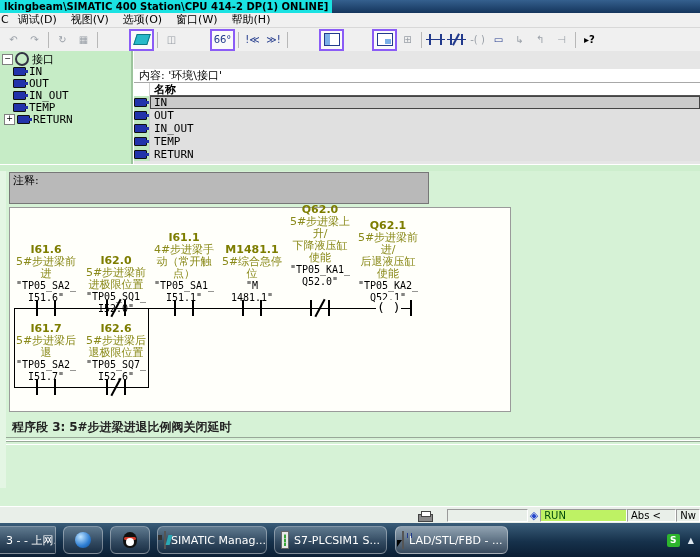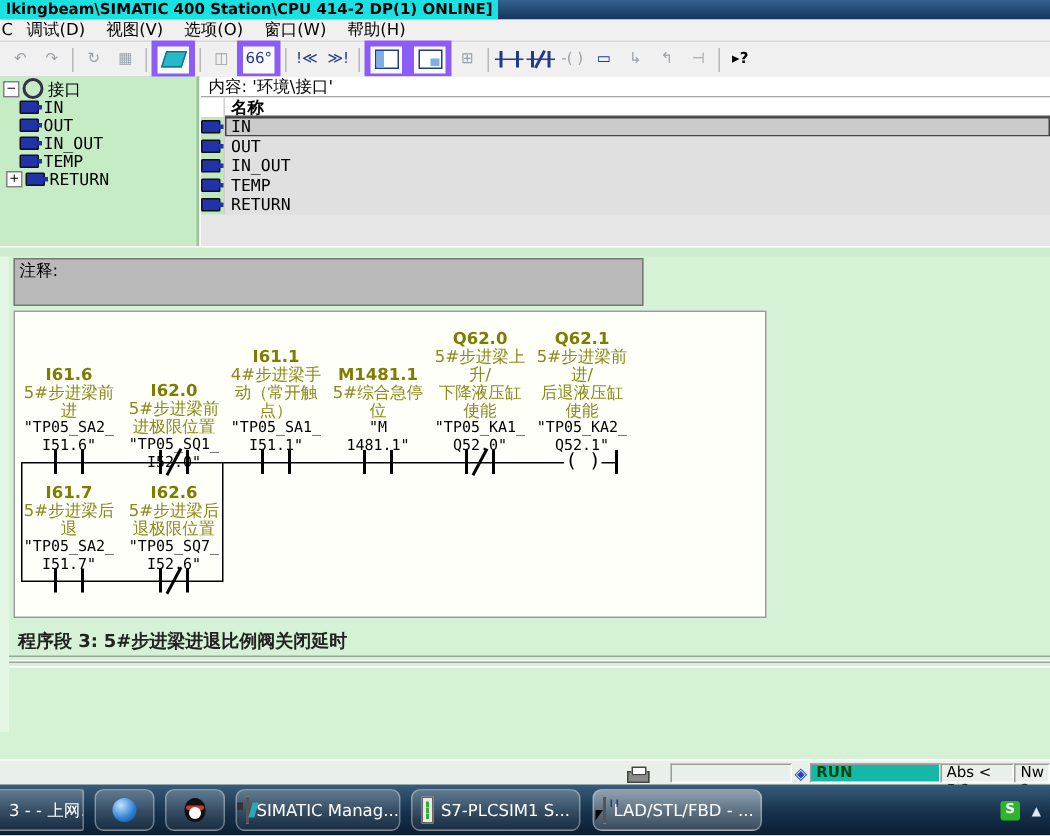--- a/index.html
+++ b/index.html
@@ -17,21 +17,21 @@
     border-bottom:1px solid #d8d8d8;display:flex;align-items:center;font-size:11px;}
   .menu-item{padding:0 7px;height:14px;line-height:14px;cursor:default;}
   .menu-partial{padding:0 2px 0 1px;}
 
   
   .toolbar{position:absolute;top:28px;left:0;right:0;height:23px;background:#f0f0f0;
     border-bottom:1px solid #c4c4c4;display:flex;align-items:center;padding-left:3px;}
   .tbtn{min-width:19px;height:18px;display:flex;align-items:center;justify-content:center;
     font-size:10px;color:#223a8c;padding:0 1px;}
   .tbtn.gray{color:#9aa0a8;}
-  .tbtn.boxed{border:4px solid #8b5cf6;background:#fafafa;}
+  .tbtn.boxed{border:2px solid #8b5cf6;background:#fafafa;margin-left:28px;}
   .tsep{width:1px;height:16px;background:#b8b8b8;margin:0 3px;flex:none;}
   .pane-ico{width:14px;height:11px;background:#fff;border:1px solid #223a8c;position:relative;}
   .pane-ico .half{position:absolute;left:0;top:0;bottom:0;width:5px;background:#7ab0e8;}
   .pane-ico .pic{position:absolute;right:1px;bottom:1px;width:6px;height:5px;background:#7ab0e8;}
   .dl-ico{width:12px;height:9px;background:#27b9c9;transform:skewX(-18deg);border:1px solid #0d7784;}
   .tico-contact{position:relative;width:13px;height:11px;}
   .tico-contact .bar{position:absolute;top:0;width:2px;height:11px;background:#223a8c;}
   .tico-contact .bar.r{right:0;}
   .tico-contact .mid{position:absolute;top:5px;left:-3px;right:-3px;height:1px;background:#223a8c;}
   .tico-contact .sl{position:absolute;left:5px;top:-1px;width:2px;height:13px;background:#223a8c;transform:rotate(28deg);}
@@ -43,21 +43,21 @@
     font-family:"DejaVu Sans Mono",monospace;font-size:11px;}
   .trow{display:flex;align-items:center;height:12px;white-space:nowrap;}
   .exp{width:9px;height:9px;border:1px solid #808080;background:#fff;font-size:8px;line-height:7px;
     text-align:center;margin:0 2px;flex:none;font-family:"DejaVu Sans",sans-serif;}
   .indent{width:13px;flex:none;}
   .conn{width:11px;height:7px;background:#2233aa;border:1px solid #111;border-radius:1px;margin-right:3px;flex:none;position:relative;}
   .conn:after{content:"";position:absolute;right:-3px;top:2px;width:3px;height:3px;background:#2233aa;}
   .root-ico{width:10px;height:10px;border:2px solid #334;border-radius:50%;background:#c6ecc6;margin-right:3px;flex:none;}
   .declpanel{flex:1;background:#e6e6e6;display:flex;flex-direction:column;border-left:1px solid #fff;}
   .decl-header{height:13px;background:#fff;border-bottom:1px solid #a8a8a8;padding-left:5px;
-    font-size:11px;line-height:13px;}
+    font-size:11px;line-height:13px;margin-top:18px;}
   .dtable{flex:1;display:flex;flex-direction:column;}
   .drow{display:flex;height:13px;align-items:stretch;justify-content:flex-end;}
   .dcell-ico{width:15px;background:#bfe8bf;border-right:1px solid #cfcfcf;display:flex;align-items:center;justify-content:center;flex:none;}
   .dcell-name{flex:1;font-family:"DejaVu Sans Mono",monospace;font-size:11px;line-height:13px;
     padding-left:4px;background:#e0e0e0;}
   .drow.header .dcell-ico{background:#fff;}
   .drow.header .dcell-name{background:#fff;font-family:"DejaVu Sans",sans-serif;font-weight:bold;
     border-bottom:1px solid #555;}
   .drow.selected .dcell-name{background:#cbcbcb;outline:1px solid #444;outline-offset:-1px;}
 
@@ -92,21 +92,21 @@
     border-top:1px solid #9ab09a;display:flex;align-items:flex-start;}
   .tab{height:16px;line-height:15px;padding:0 16px;margin-right:2px;font-size:11px;background:#e0e6e0;
     clip-path:polygon(0 0,100% 0,calc(100% - 8px) 100%,8px 100%);color:#111;}
   .tab.active{background:#d6f0d6;font-weight:bold;margin-left:-6px;}
 
   
   .statusbar{position:absolute;top:506px;left:0;right:0;height:17px;background:#e9efe9;
     border-top:1px solid #fff;display:flex;align-items:center;font-size:10px;}
   .sfield{height:13px;border:1px solid;border-color:#9a9a9a #ffffff #ffffff #9a9a9a;
     background:#e9efe9;line-height:12px;padding:0 3px;box-sizing:border-box;}
-  .sfield.run{background:#14b8a6;color:#00490b;font-weight:bold;width:88px;}
+  .sfield.run{background:#bef264;color:#00490b;font-weight:normal;width:88px;}
   .printer{width:15px;height:10px;position:relative;margin-left:418px;}
   .printer .body{position:absolute;left:0;right:0;top:3px;height:6px;background:#8a8a8a;border:1px solid #444;}
   .printer .paper{position:absolute;left:3px;top:0;width:8px;height:4px;background:#fff;border:1px solid #444;}
   .diamond{color:#2244cc;font-size:11px;margin:0 2px;}
 
   
   .taskbar{position:absolute;top:523px;left:0;right:0;height:34px;
     background:linear-gradient(#3a5d79,#16314b 55%,#0b1e33);display:flex;align-items:center;}
   .tkbtn{height:28px;border:1px solid rgba(255,255,255,.35);border-radius:6px;
     background:linear-gradient(rgba(255,255,255,.22),rgba(255,255,255,.05));
@@ -319,21 +319,21 @@
         <div class="lsym preline">"TP05_SA1_
 I51.1"</div>
       </div>
       <div class="lblock" style="left:206px;bottom:107px;">
         <div class="laddr">M1481.1</div>
         <div class="ldesc preline">5#综合急停
 位</div>
         <div class="lsym preline">"M
 1481.1"</div>
       </div>
-      <div class="lblock" style="left:274px;bottom:107px;">
+      <div class="lblock" style="left:274px;bottom:123px;">
         <div class="laddr">Q62.0</div>
         <div class="ldesc preline">5#步进梁上
 升/
 下降液压缸
 使能</div>
         <div class="lsym preline">"TP05_KA1_
 Q52.0"</div>
       </div>
       <div class="lblock" style="left:342px;bottom:107px;">
         <div class="laddr">Q62.1</div>

